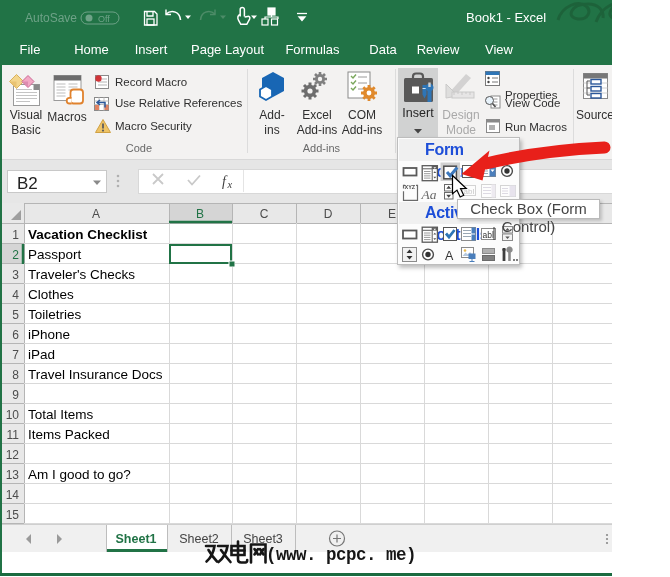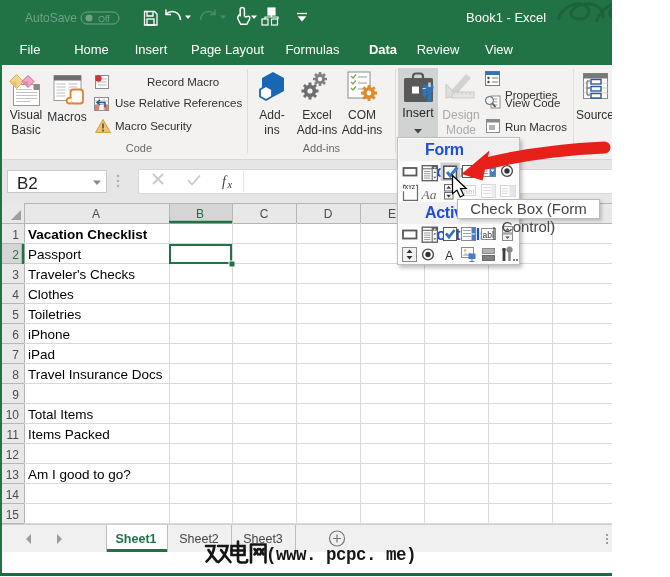--- a/index.html
+++ b/index.html
@@ -88,21 +88,21 @@
       <g stroke="#1d6038" stroke-width="3" fill="none" opacity="0.8">
         <path d="M632,10 C640,2 652,-2 662,-4"></path>
         <path d="M666,0 C660,4 652,12 648,18"></path>
       </g>
     </svg>
     <div class="tb" style="left:12px;width:36px;">File</div>
     <div class="tb" style="left:70px;width:43px;">Home</div>
     <div class="tb" style="left:132px;width:38px;">Insert</div>
     <div class="tb" style="left:189px;width:77px;">Page Layout</div>
     <div class="tb" style="left:284px;width:57px;">Formulas</div>
-    <div class="tb" style="left:365px;width:36px;font-weight:bold;">Data</div>
+    <div class="tb" style="left:365px;width:36px;">Data</div>
     <div class="tb" style="left:415px;width:46px;">Review</div>
     <div class="tb" style="left:482px;width:34px;">View</div>
     <svg width="18" height="20" style="position:absolute;left:621px;top:7px" fill="none" stroke="#fff" stroke-width="1.3">
       <circle cx="8" cy="7" r="4.6"></circle>
       <path d="M6,11.5 v2.5 h4 v-2.5 M6.5,16 h3"></path>
     </svg>
     <div class="tb" style="left:640px;width:44px;text-align:left;">Tell m</div>
   </div>
   <div class="abs ribbon" id="ribbon">
     <div class="gsep" style="left:247px;"></div>
@@ -128,21 +128,21 @@
       <rect x="18.5" y="16.5" width="12.5" height="14" rx="3" fill="#fff" stroke="#e0822d" stroke-width="1.8"></rect>
       <path d="M19.5,30.5 h-2 a2.8,2.8 0 0 1 0,-5.6 h2" fill="#fff" stroke="#e0822d" stroke-width="1.8"></path>
     </svg>
     <div class="rlab2" style="left:44px;top:45px;width:46px;">Macros</div>
 
     <svg width="18" height="16" style="position:absolute;left:93px;top:9px">
       <rect x="2.5" y="1.5" width="13" height="13" fill="#fff" stroke="#8a8a8a"></rect>
       <path d="M9,5 h5 M5,8 h9 M5,11 h9" stroke="#b5b5b5"></path>
       <circle cx="5.5" cy="4.5" r="3.2" fill="#d13438"></circle>
     </svg>
-    <div class="rlab" style="left:115px;top:11px;margin-left:32px;">Record Macro</div>
+    <div class="rlab" style="left:115px;top:11px;">Record Macro</div>
 
     <svg width="18" height="16" style="position:absolute;left:93px;top:31px">
       <rect x="1.5" y="1.5" width="14" height="13" fill="#fff" stroke="#8a8a8a"></rect>
       <path d="M1.5,5 h14 M1.5,8.5 h14 M6,1.5 v13 M11,1.5 v13" stroke="#c0c0c0"></path>
       <rect x="2" y="9" width="4" height="5" fill="#e08262"></rect>
       <rect x="11.5" y="9" width="4" height="5" fill="#e08262"></rect>
       <path d="M12,11.5 v-5 h-7 m2,-2.5 l-3,2.5 l3,2.5" fill="none" stroke="#2b579a" stroke-width="1.5"></path>
     </svg>
     <div class="rlab" style="left:115px;top:32px;">Use Relative References</div>
 

